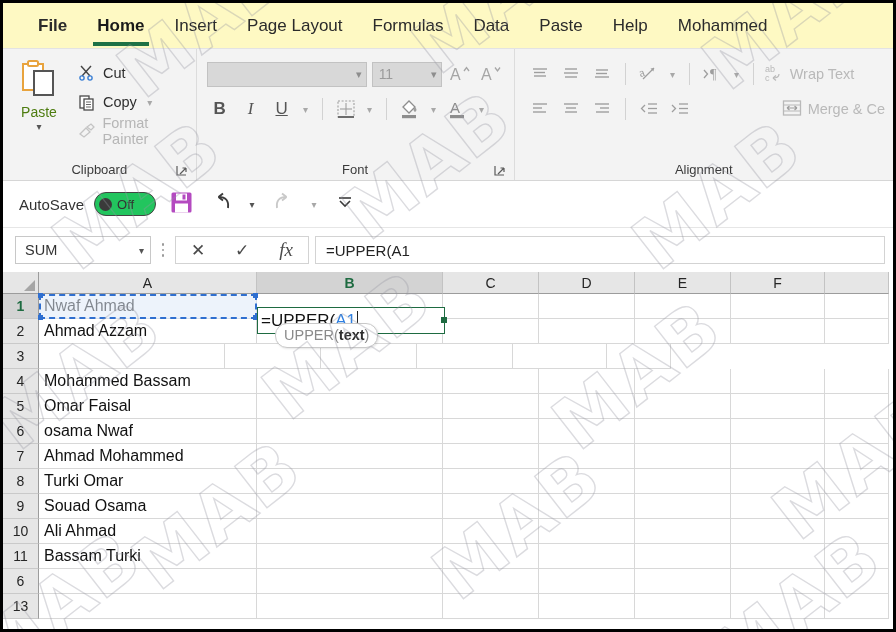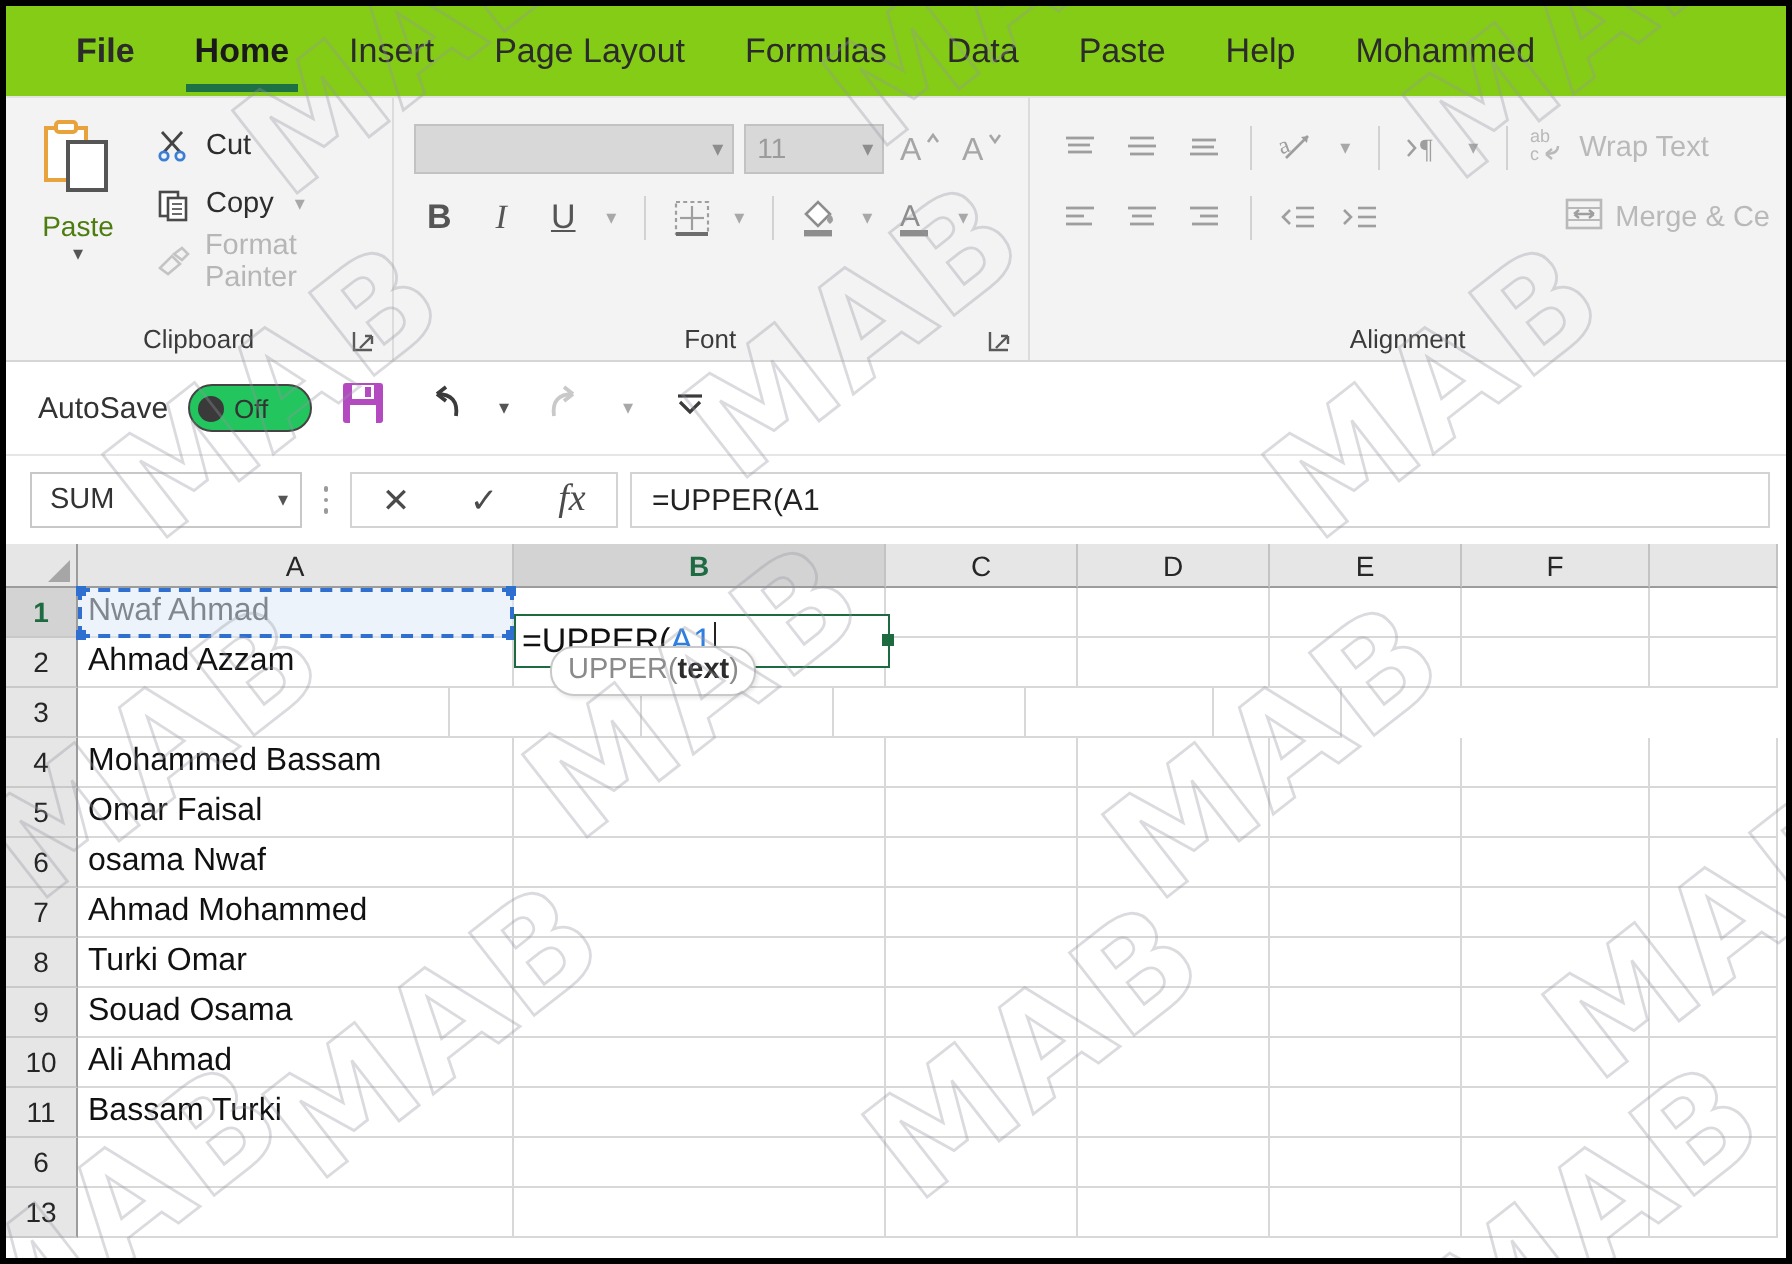--- a/index.html
+++ b/index.html
@@ -35,21 +35,21 @@
     -webkit-text-stroke: 1.4px rgba(150,150,160,0.34);
     transform: rotate(-38deg);
     white-space: nowrap;
     user-select: none;
   }
 
   
   #tabbar {
     position: relative;
     height: 45px;
-    background: #84cc16;
+    background: #fef9c3;
     display: flex;
     align-items: center;
     padding-left: 22px;
     z-index: 5;
   }
   .tab {
     font-size: 17px;
     color: #2b2b2b;
     padding: 4px 13px;
     margin-right: 4px;

